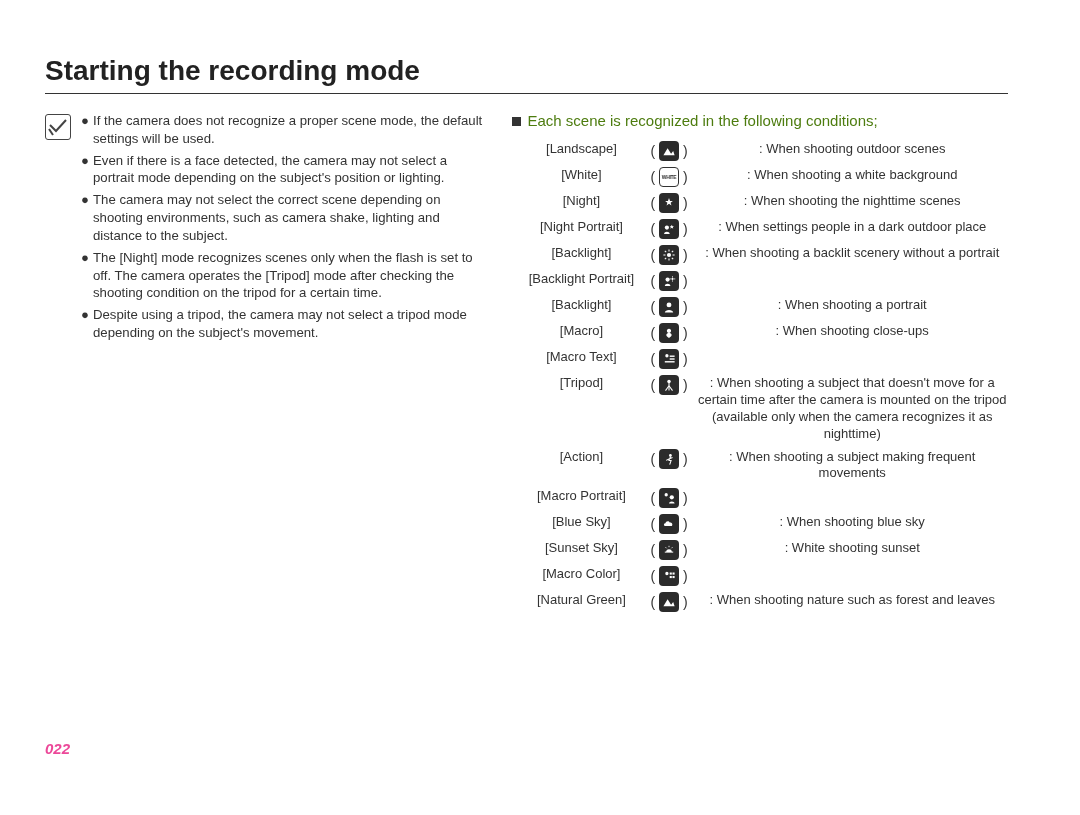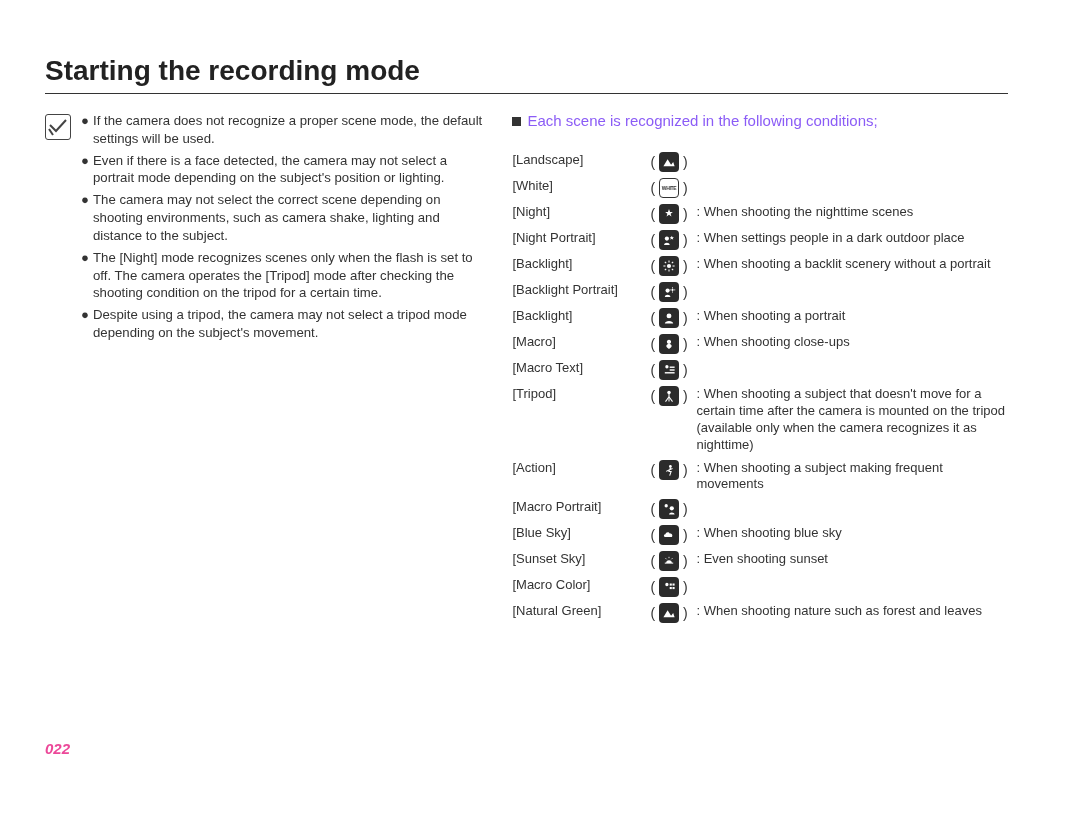--- a/index.html
+++ b/index.html
@@ -60,39 +60,40 @@
   .bullets .b {
     display: flex;
     margin-bottom: 4px;
   }
   .bullets .dot {
     flex: 0 0 12px;
     text-align: left;
   }
   .heading {
     font-size: 15px;
-    color: #8b5cf6;
-    margin-bottom: 23px;
+    color: #4d7c0f;
+    margin-bottom: 12px;
   }
   .heading .sq {
     display: inline-block;
     width: 9px;
     height: 9px;
     background: #333;
     margin-right: 6px;
     position: relative;
     top: 0px;
   }
   .scene-row {
     display: flex;
     align-items: flex-start;
     font-size: 13px;
     line-height: 1.3;
     color: #333;
     margin-bottom: 6px;
+    text-align: center;
   }
   .scene-label {
     flex: 0 0 138px;
   }
   .scene-icon-wrap {
     display: flex;
     align-items: center;
     flex: 0 0 42px;
   }
   .paren {
@@ -179,30 +180,32 @@
             <div class="scene-label">[Landscape]</div>
             <div class="scene-icon-wrap">
               <span class="paren">(</span>
               <span class="scene-icon dark">
                 <svg viewBox="0 0 20 20" width="14" height="14">
                   <path d="M2 16 L8 6 L13 14 L16 10 L18 16 Z" fill="white"></path>
                 </svg>
               </span>
               <span class="paren">)</span>
             </div>
+            <div class="scene-desc"> :  When shooting outdoor scenes</div>
           </div>
           <div class="scene-row">
             <div class="scene-label">[White]</div>
             <div class="scene-icon-wrap">
               <span class="paren">(</span>
               <span class="scene-icon white">
                 <span style="font-size:5px;font-weight:bold;color:#333;letter-spacing:-0.3px;">WHITE</span>
               </span>
               <span class="paren">)</span>
             </div>
+            <div class="scene-desc"> :  When shooting a white background</div>
           </div>
           <div class="scene-row">
             <div class="scene-label">[Night]</div>
             <div class="scene-icon-wrap">
               <span class="paren">(</span>
               <span class="scene-icon dark">
                 <svg viewBox="0 0 20 20" width="14" height="14">
                   <path d="M10 3 L11.5 7 L15.5 7 L12.3 9.5 L13.5 13.5 L10 11 L6.5 13.5 L7.7 9.5 L4.5 7 L8.5 7 Z" fill="white"></path>
                 </svg>
               </span>
@@ -378,21 +381,21 @@
                   <path d="M6 13 A4 4 0 0 1 14 13" fill="white"></path>
                   <g stroke="white" stroke-width="1.2">
                     <line x1="10" y1="4" x2="10" y2="6"></line>
                     <line x1="5" y1="6" x2="6.5" y2="7.5"></line>
                     <line x1="15" y1="6" x2="13.5" y2="7.5"></line>
                   </g>
                 </svg>
               </span>
               <span class="paren">)</span>
             </div>
-            <div class="scene-desc"> :  Even shooting sunset</div>
+            <div class="scene-desc"> :  White shooting sunset</div>
           </div>
           <div class="scene-row">
             <div class="scene-label">[Macro Color]</div>
             <div class="scene-icon-wrap">
               <span class="paren">(</span>
               <span class="scene-icon dark">
                 <svg viewBox="0 0 20 20" width="14" height="14">
                   <path d="M7 4 C4 4 4 9 7 9 C10 9 10 4 7 4 Z" fill="white"></path>
                   <rect x="11" y="5" width="3" height="3" fill="white"></rect>
                   <rect x="15" y="5" width="3" height="3" fill="white"></rect>

